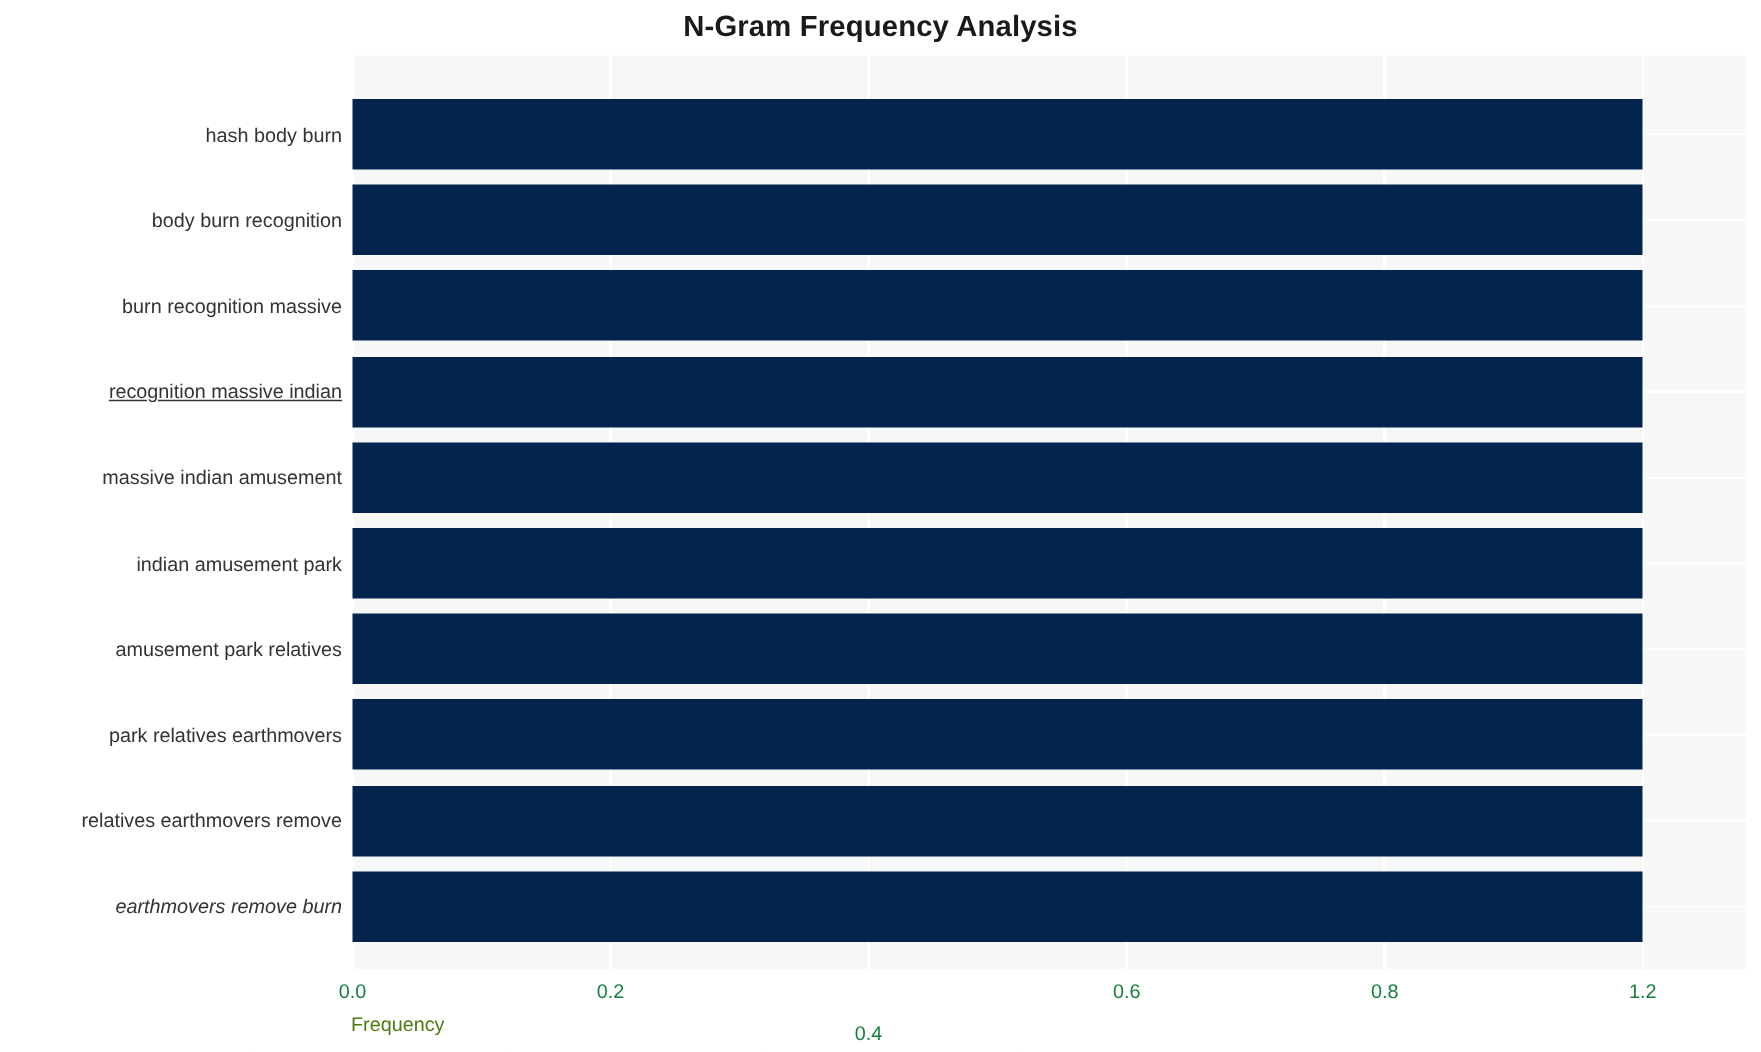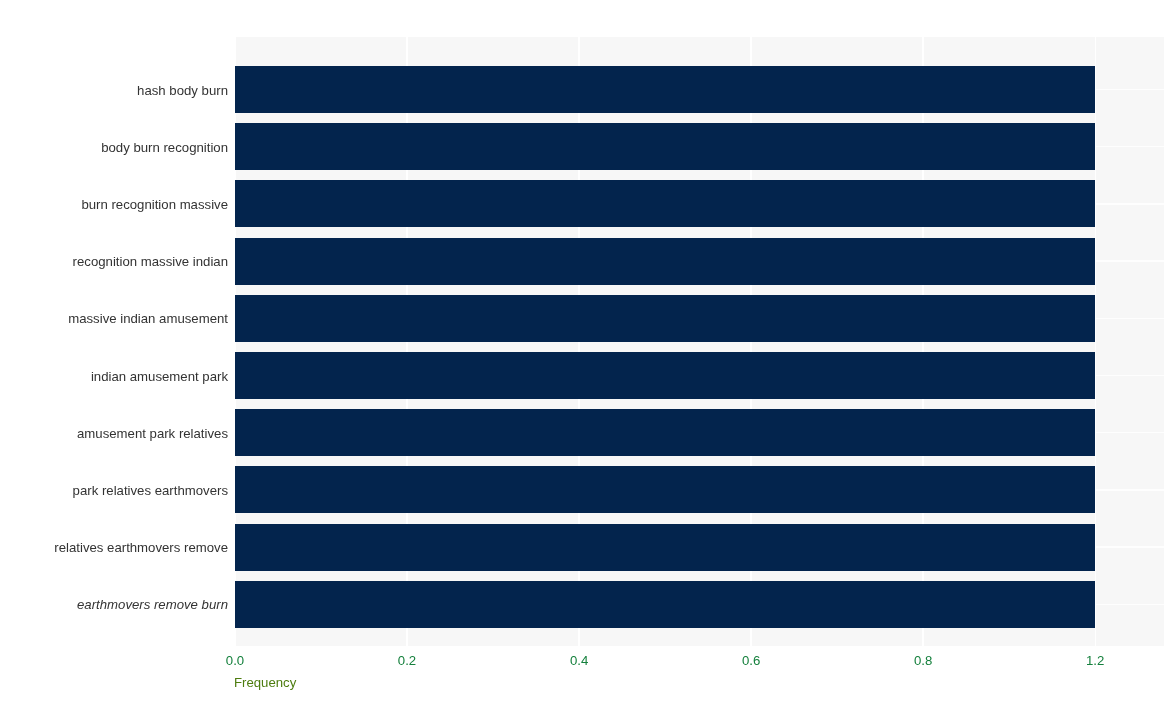--- a/index.html
+++ b/index.html
@@ -103,20 +103,21 @@
     font-size: 13.2px;
     color: #4d7c0f;
     white-space: nowrap;
   }
 </style>
 </head>
 <body>
 
 <div id="figure">
 
+  <div id="chart-title">N-Gram Frequency Analysis</div>
 
   <div id="plot-area">
     <div id="vgrids">
         <div class="vgrid" style="left: -0.65px;"></div>
         <div class="vgrid" style="left: 171.387px;"></div>
         <div class="vgrid" style="left: 343.424px;"></div>
         <div class="vgrid" style="left: 515.461px;"></div>
         <div class="vgrid" style="left: 687.498px;"></div>
         <div class="vgrid" style="left: 859.535px;"></div>
       </div>
@@ -143,32 +144,32 @@
         <div class="bar" title="park relatives earthmovers: 1" style="top: 429.4px; height: 47px; width: 860.185px; background: rgb(3, 36, 77);"></div>
         <div class="bar" title="relatives earthmovers remove: 1" style="top: 486.6px; height: 47px; width: 860.185px; background: rgb(3, 36, 77);"></div>
         <div class="bar" title="earthmovers remove burn: 1" style="top: 543.8px; height: 47px; width: 860.185px; background: rgb(3, 36, 77);"></div>
       </div>
   </div>
 
   <div id="ylabels">
       <div class="ytick-item" style="top: 89.5px;">hash body burn</div>
       <div class="ytick-item" style="top: 146.7px;">body burn recognition</div>
       <div class="ytick-item" style="top: 203.9px;">burn recognition massive</div>
-      <div class="ytick-item" style="top: 261.1px;">recognition massive indian</div>
+      <div class="ytick-item" style="top: 261.1px; text-decoration: underline;">recognition massive indian</div>
       <div class="ytick-item" style="top: 318.3px;">massive indian amusement</div>
       <div class="ytick-item" style="top: 375.5px;">indian amusement park</div>
       <div class="ytick-item" style="top: 432.7px;">amusement park relatives</div>
       <div class="ytick-item" style="top: 489.9px;">park relatives earthmovers</div>
       <div class="ytick-item" style="top: 547px; margin-left: 24px;">relatives earthmovers remove</div>
       <div class="ytick-item" style="top: 604.3px; font-style: italic;">earthmovers remove burn</div>
     </div>
   <div id="xlabels">
       <div class="xtick-item" style="left: 235px;">0.0</div>
       <div class="xtick-item" style="left: 407.037px;">0.2</div>
-      <div class="xtick-item" style="left: 579.074px;">0.4</div>
+      <div class="xtick-item" style="left: 579.074px; margin-top: 28px;">0.4</div>
       <div class="xtick-item" style="left: 751.111px;">0.6</div>
       <div class="xtick-item" style="left: 923.148px;">0.8</div>
       <div class="xtick-item" style="left: 1095.19px;">1.2</div>
     </div>
 
   <div id="xaxis-label">Frequency</div>
 
 </div>
 
 </body></html>

